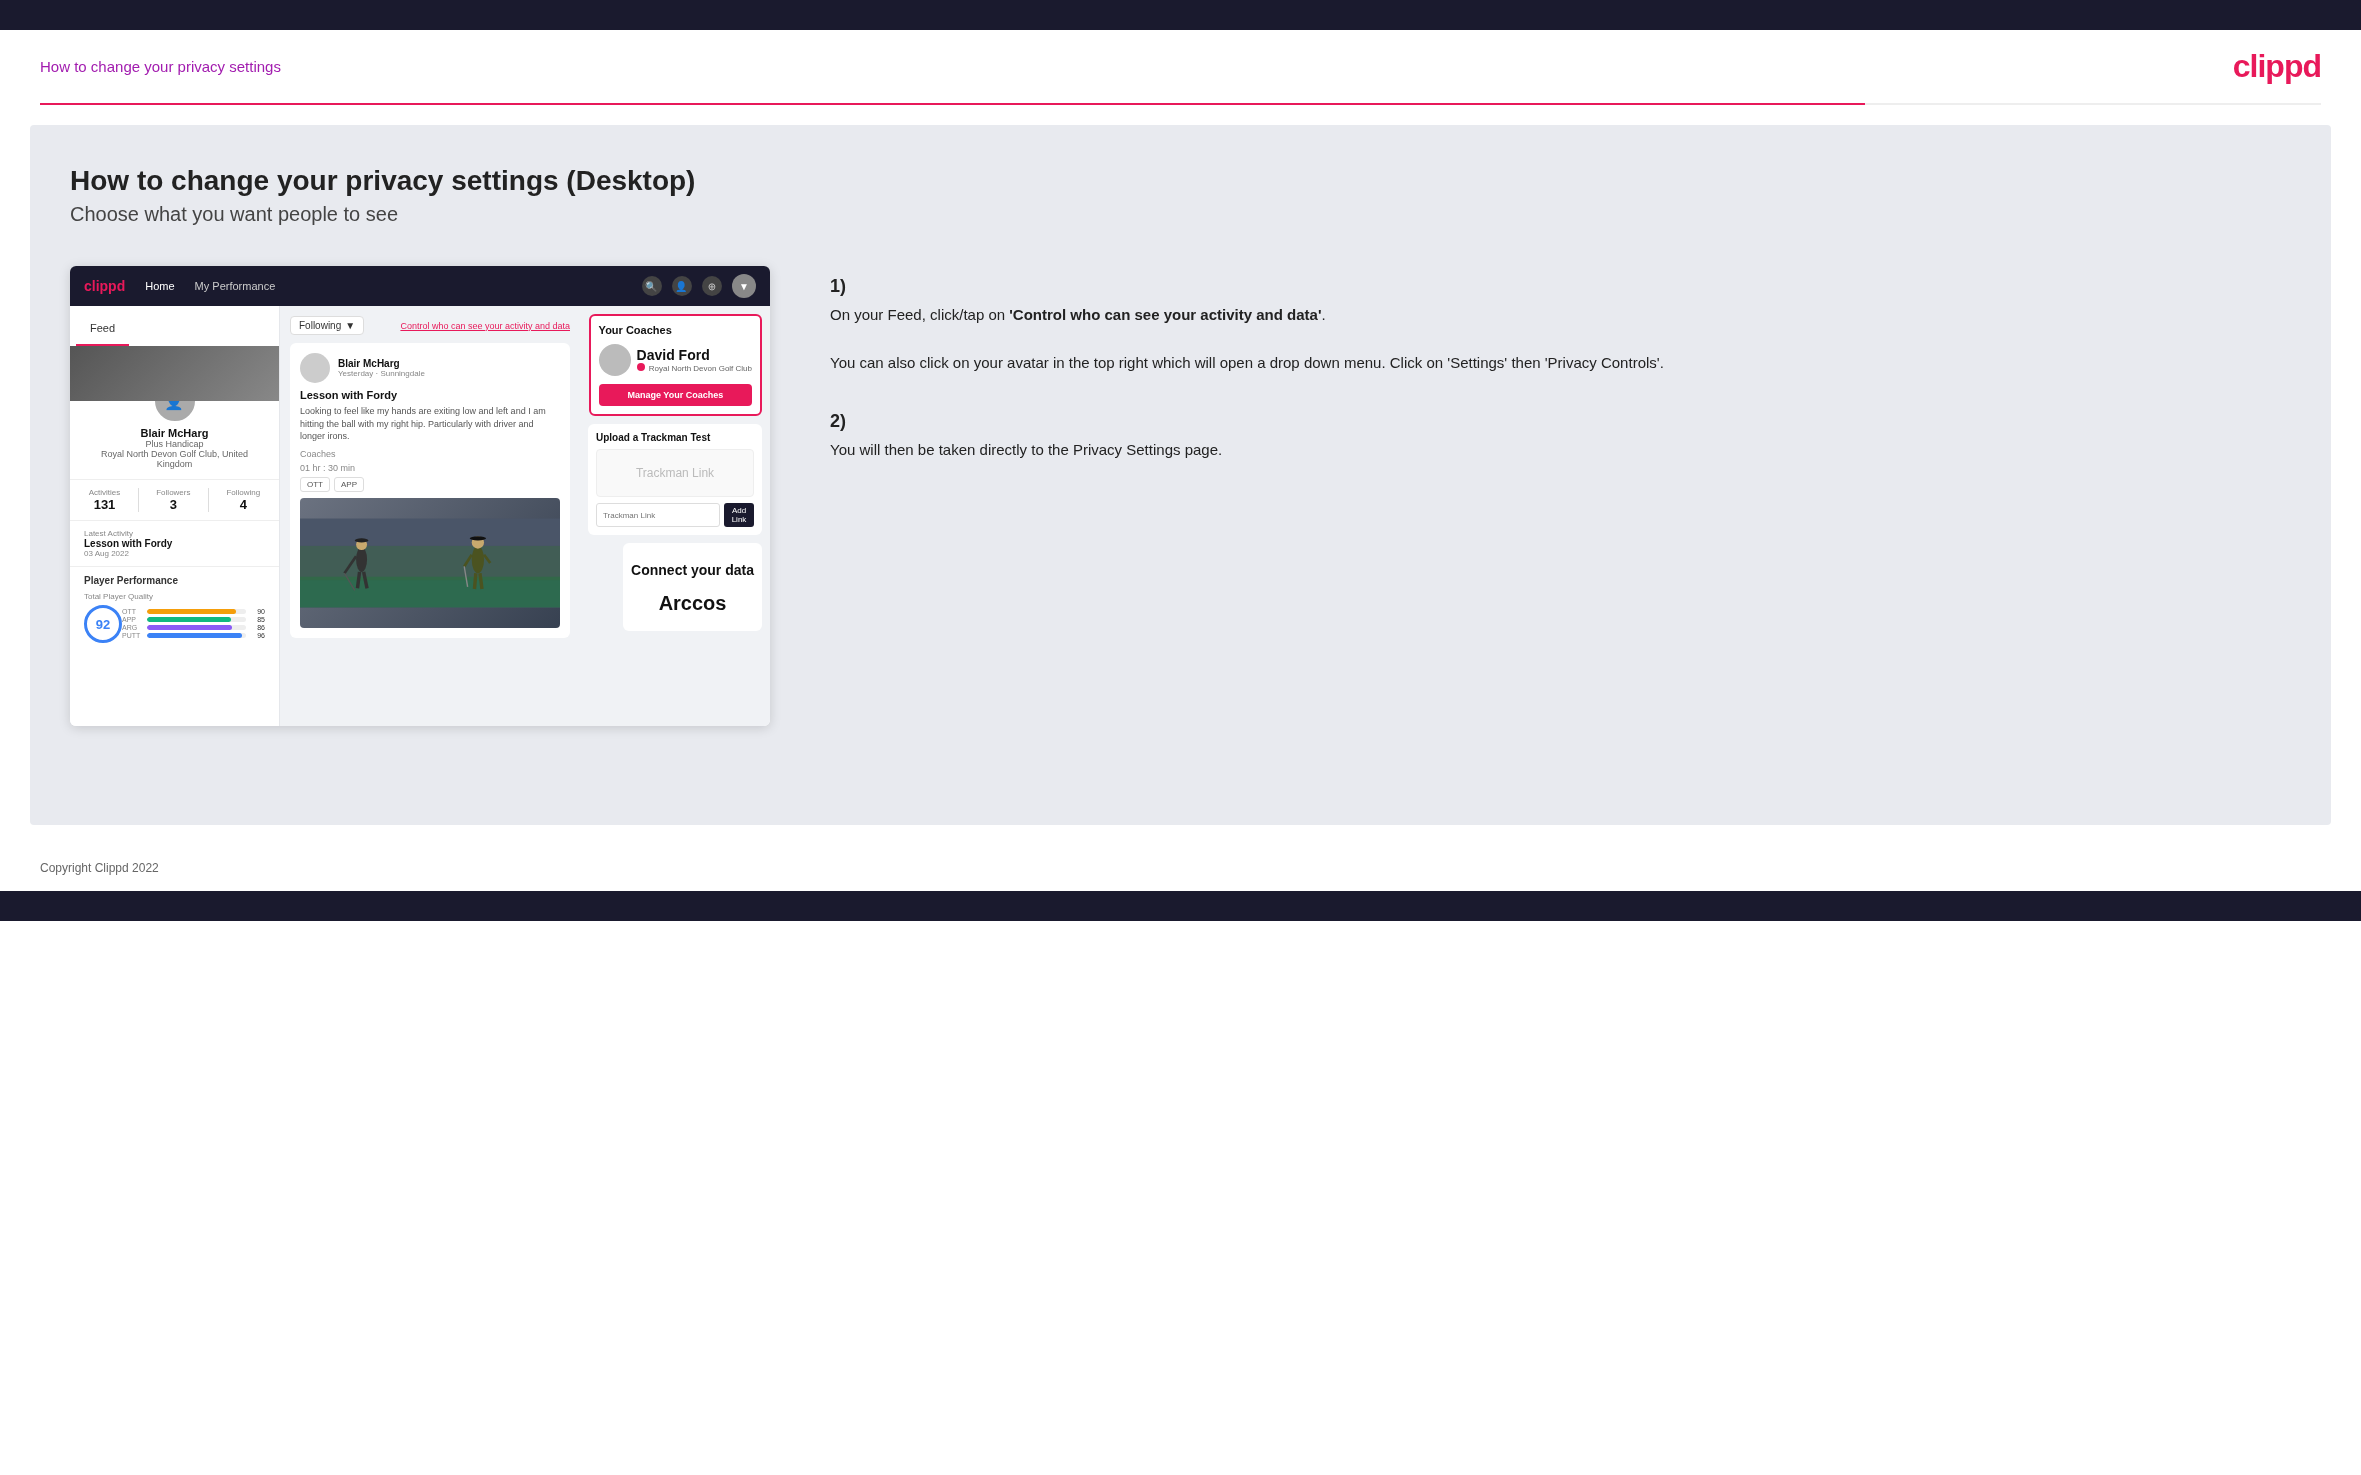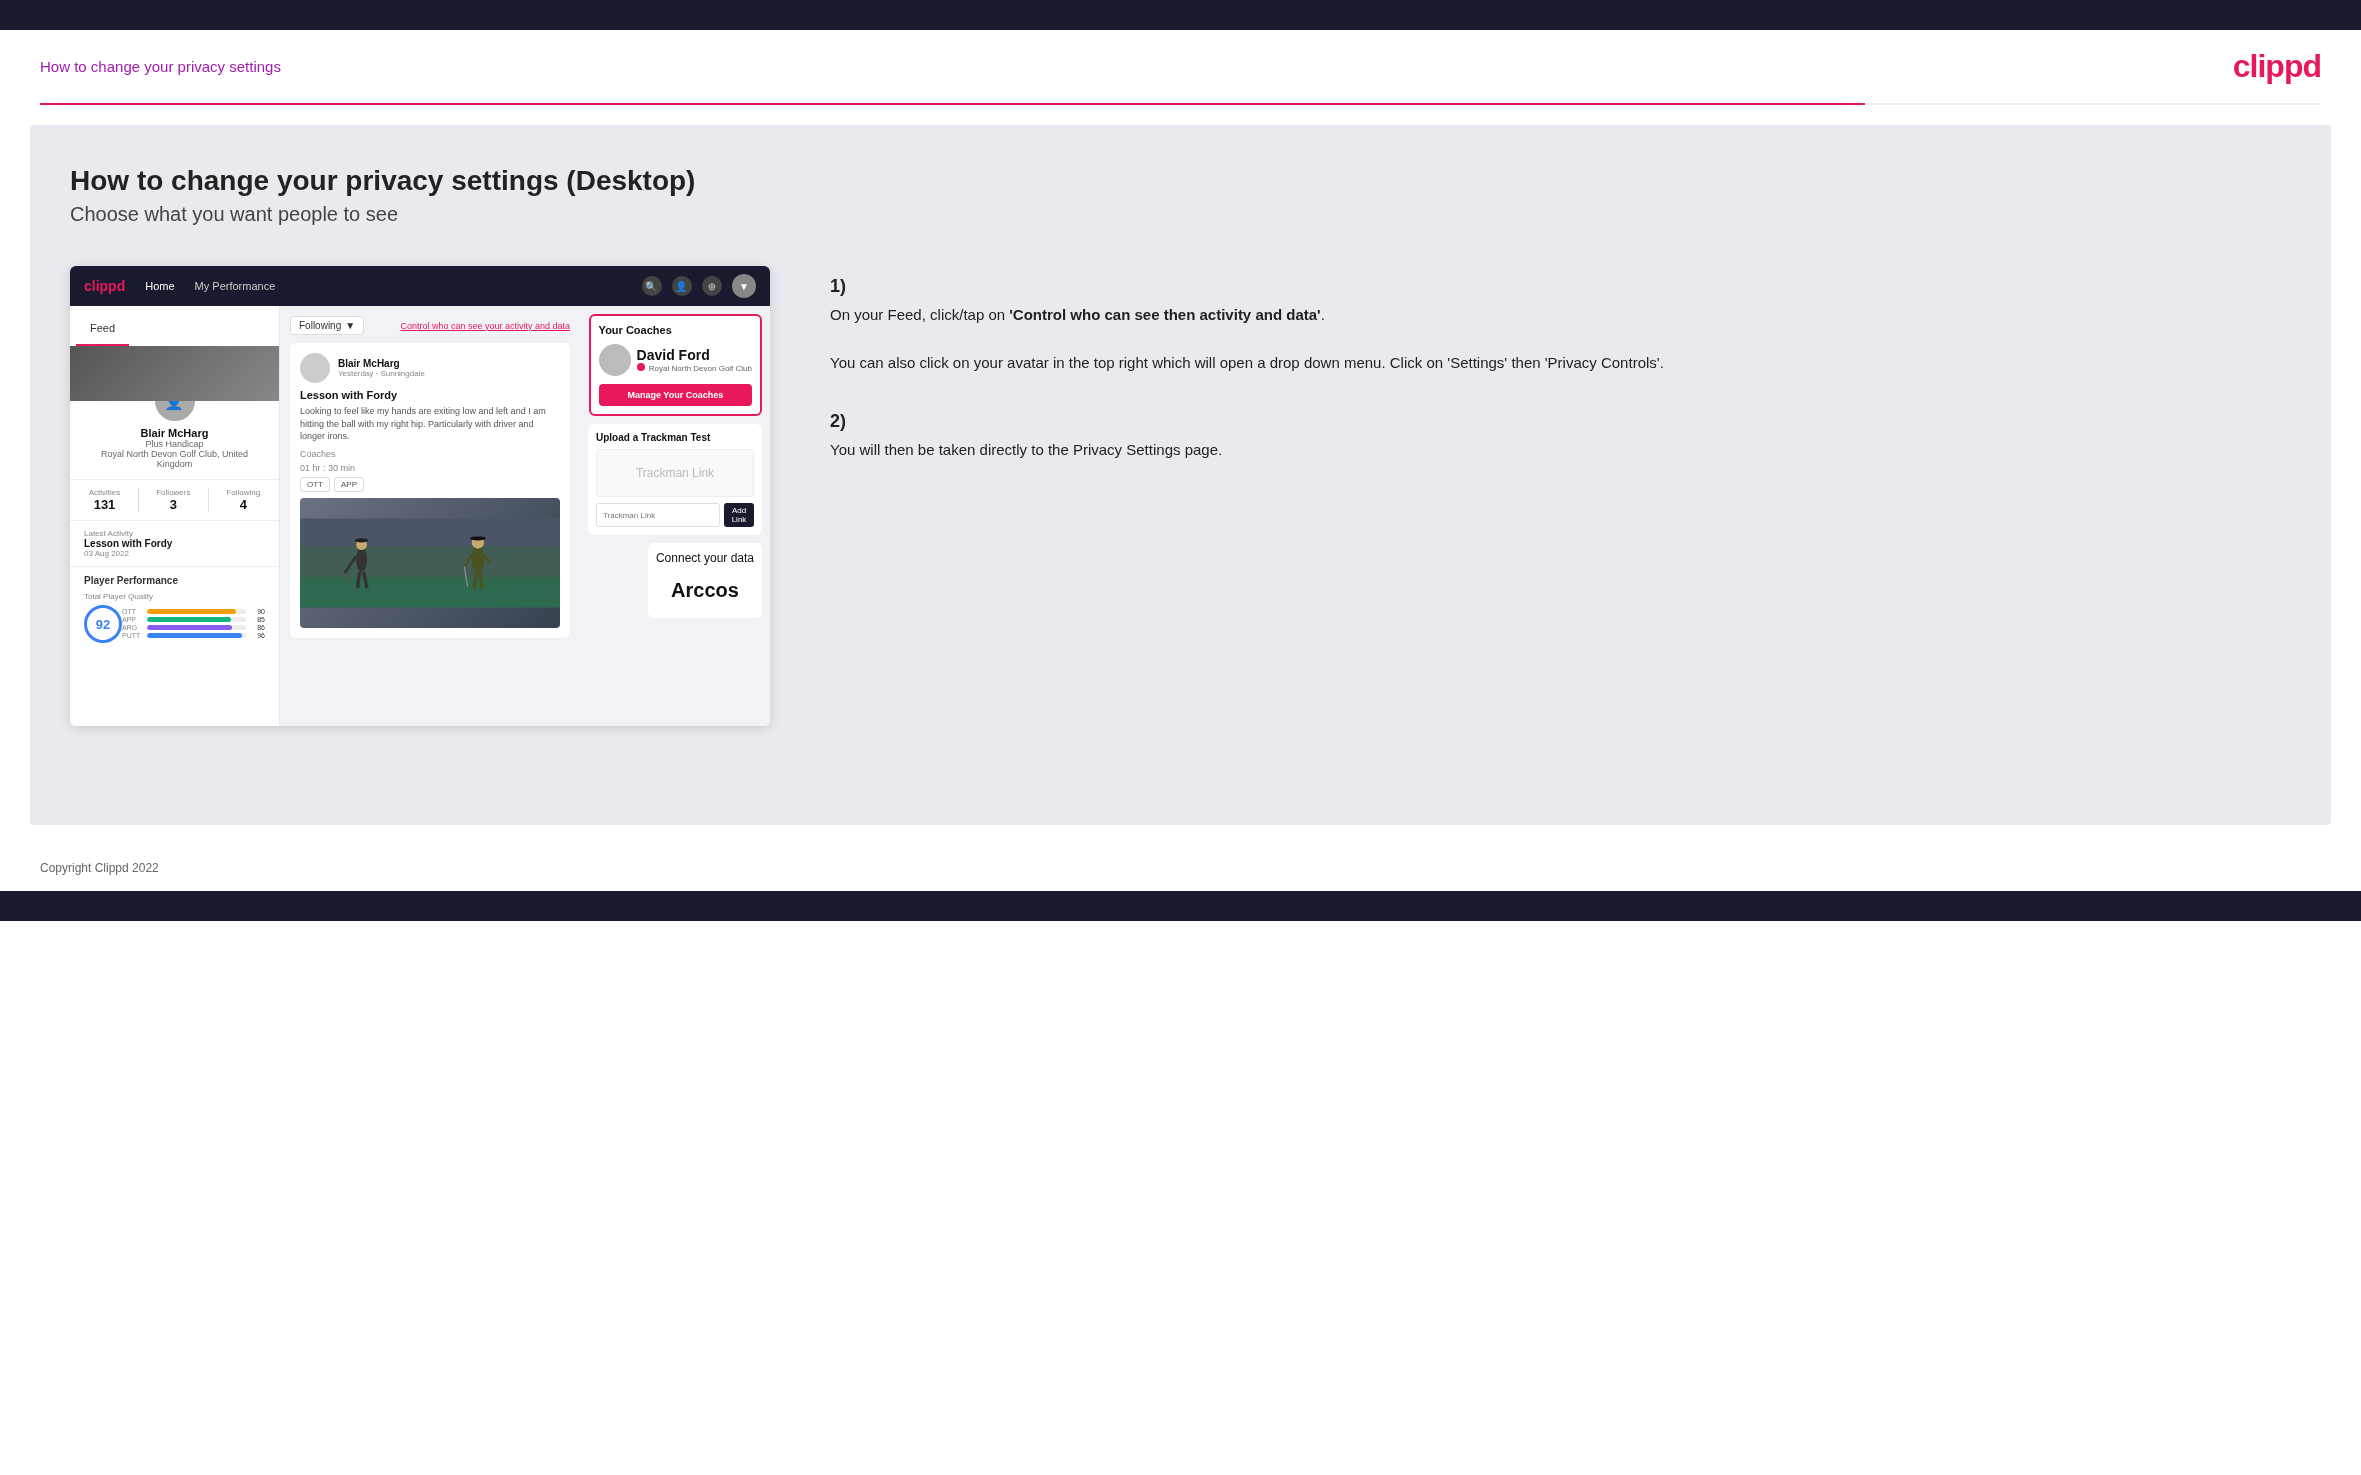--- a/index.html
+++ b/index.html
@@ -393,21 +393,21 @@
       padding: 3px 7px;
       font-size: 8px;
       cursor: pointer;
     }
 
     .connect-box {
       background: #fff;
       border-radius: 6px;
       padding: 8px;
     }
-    .connect-title { font-size: 12px; font-weight: 400; color: #111; margin-bottom: 6px; }
+    .connect-title { font-size: 14px; font-weight: 700; color: #111; margin-bottom: 6px; margin-top: 11px; }
     .arccos-logo {
       font-size: 20px;
       font-weight: 700;
       color: #111;
       text-align: center;
       padding: 8px;
     }
 
     
     .instructions {
@@ -653,21 +653,21 @@
             <div class="arccos-logo">Arccos</div>
           </div>
         </div>
       </div>
     </div>
 
     <div class="instructions">
       <div class="instruction-item">
         <div class="instruction-num">1)</div>
         <div class="instruction-text">
-          On your Feed, click/tap on <strong>'Control who can see then activity and data'</strong>.
+          On your Feed, click/tap on <strong>'Control who can see your activity and data'</strong>.
           <br><br>
           You can also click on your avatar in the top right which will open a drop down menu. Click on 'Settings' then 'Privacy Controls'.
         </div>
       </div>
       <div class="instruction-item">
         <div class="instruction-num">2)</div>
         <div class="instruction-text">
           You will then be taken directly to the Privacy Settings page.
         </div>
       </div>

